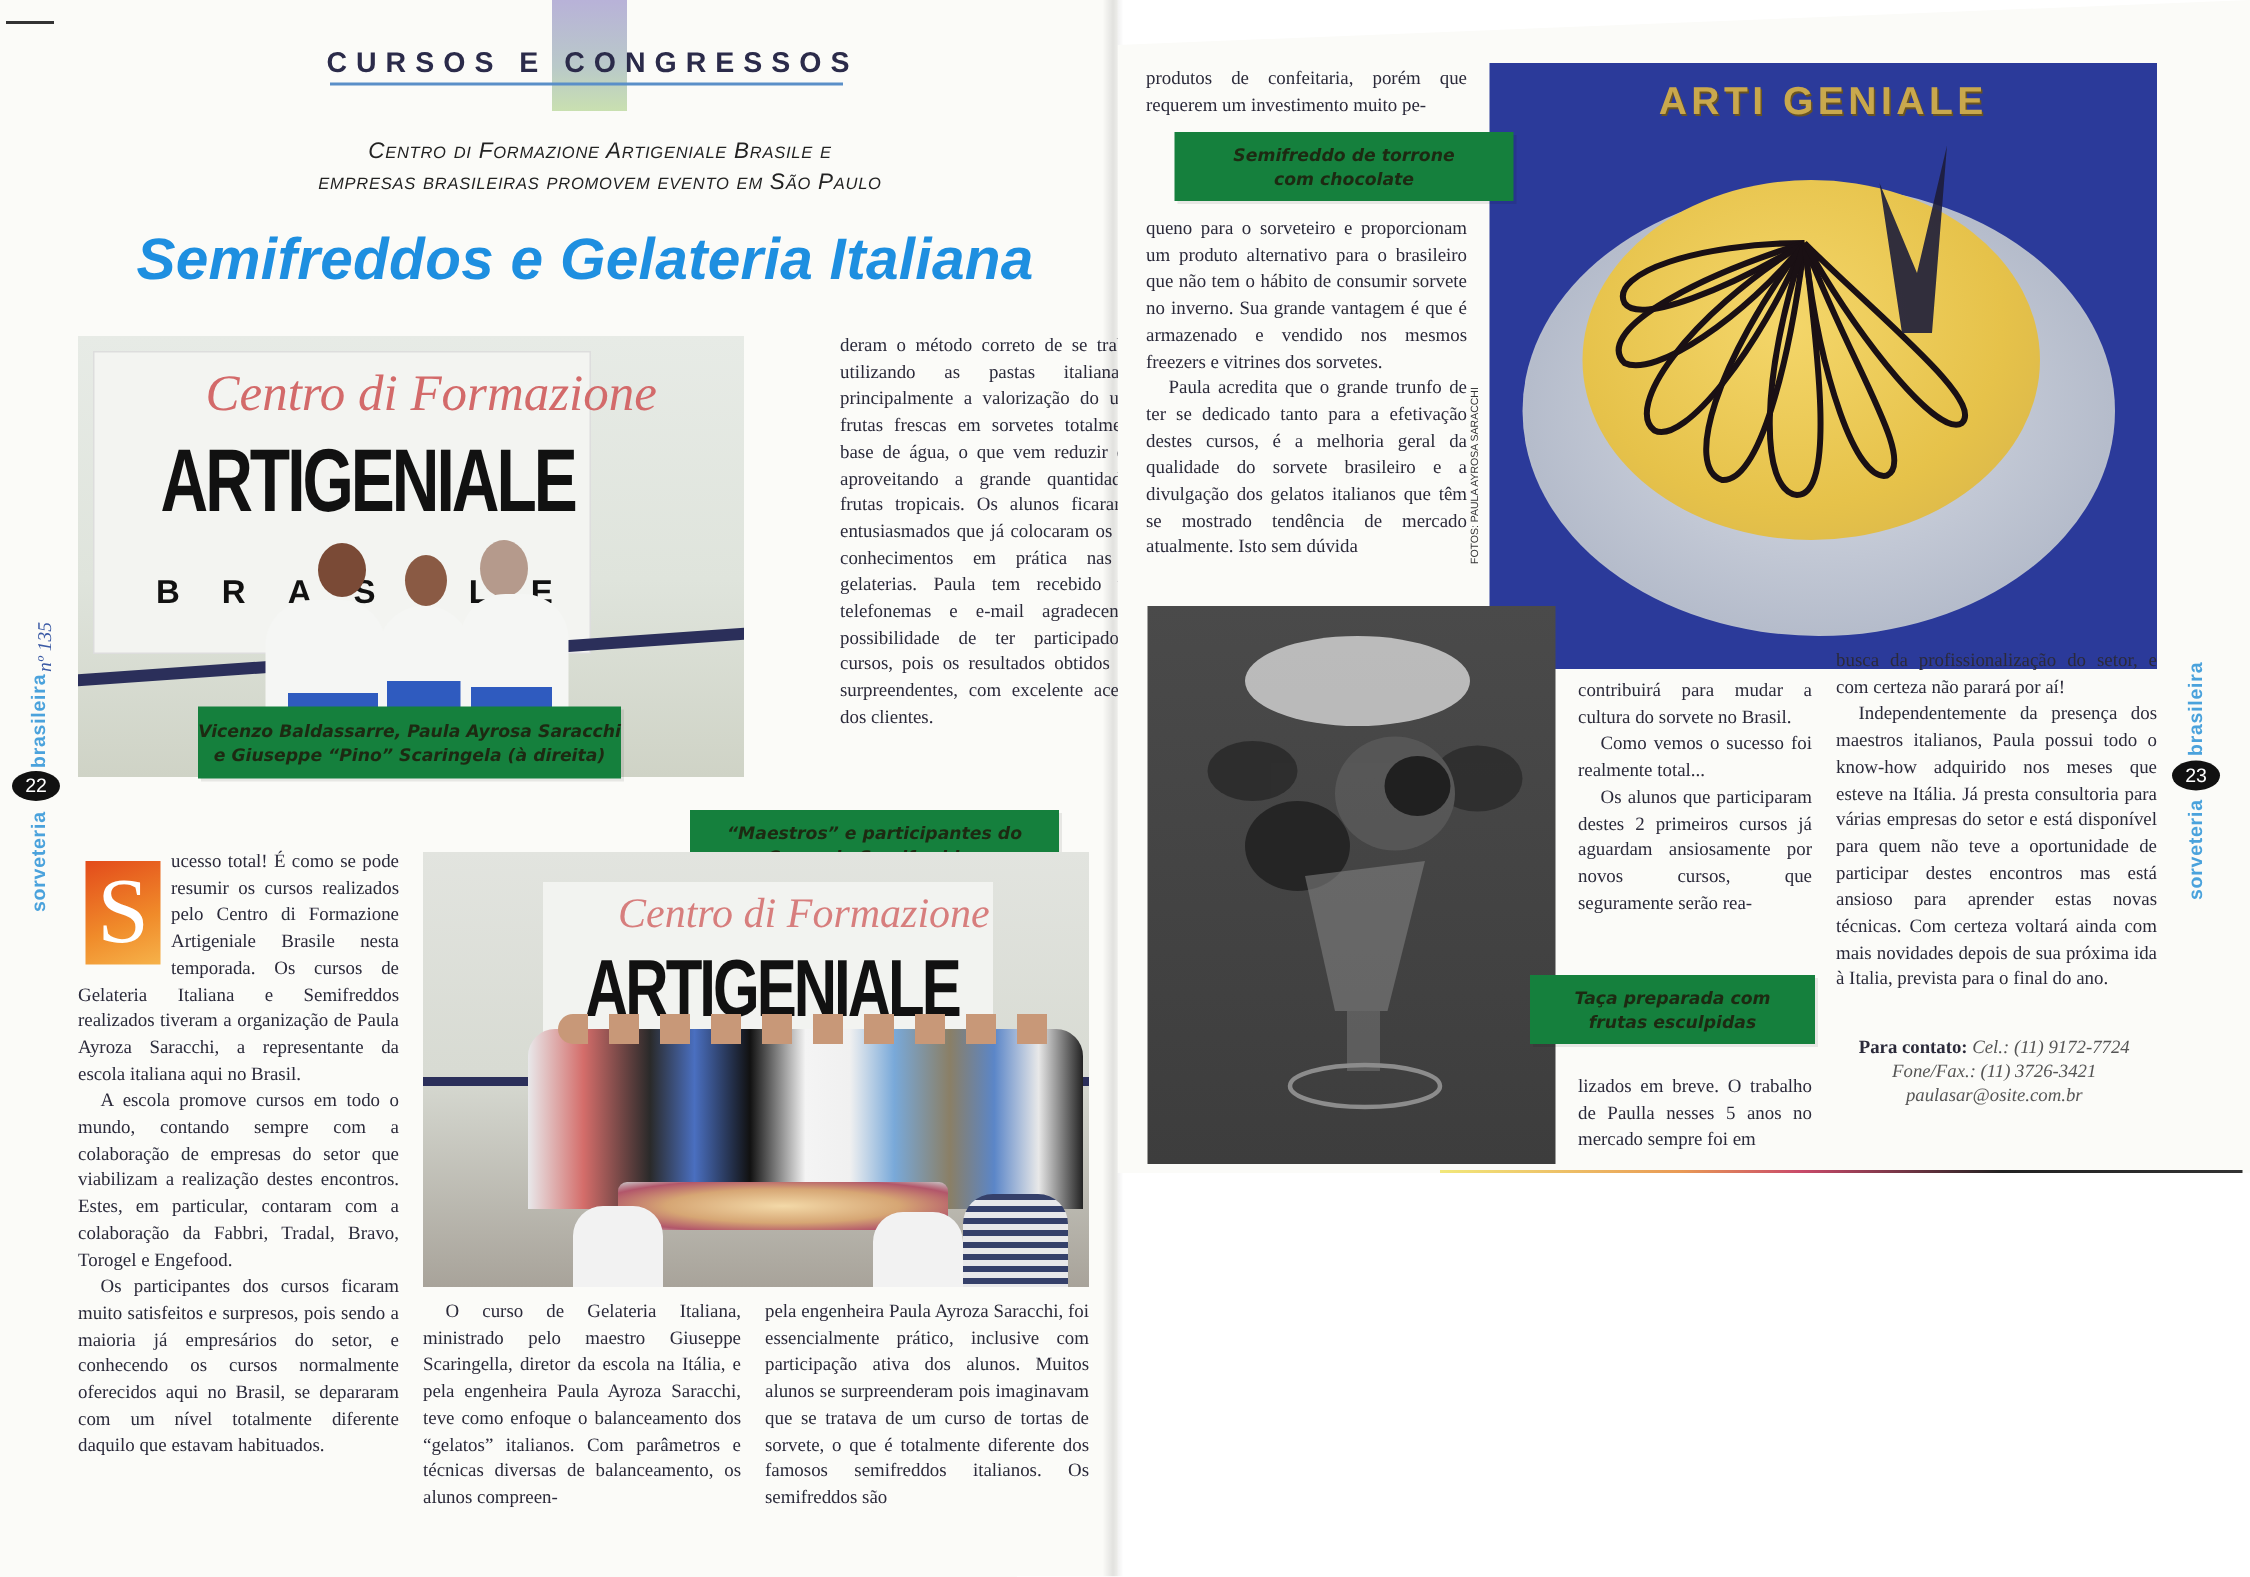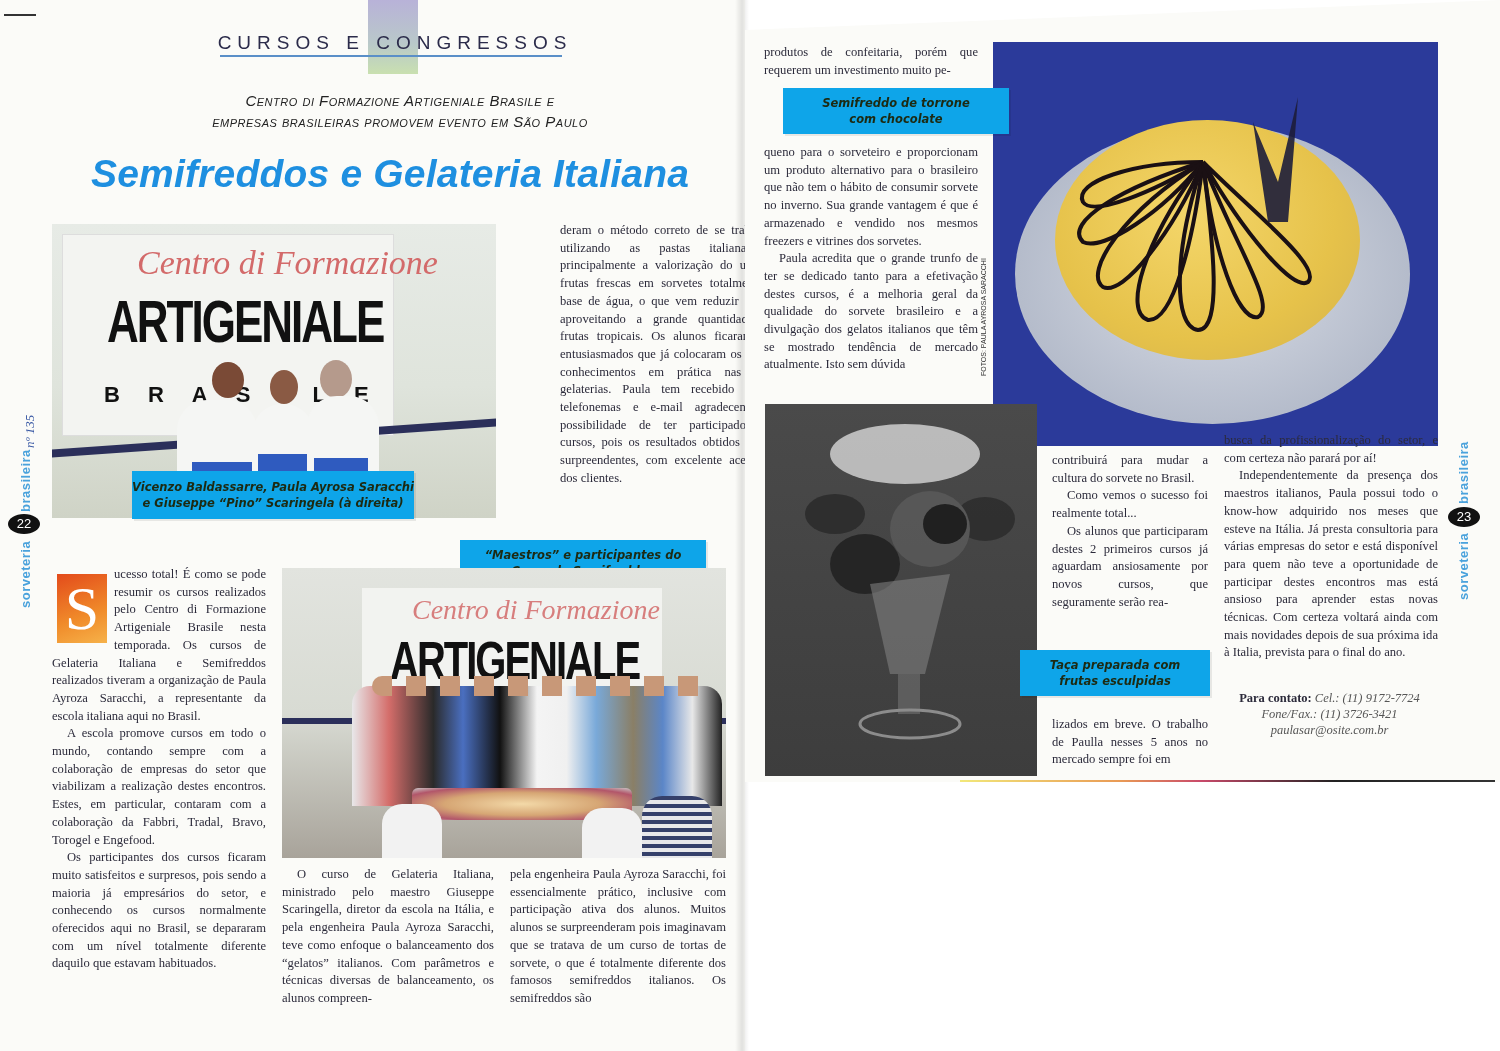--- a/index.html
+++ b/index.html
@@ -34,21 +34,21 @@
   }
 
   
   .accent-block {
     left:368px; top:0; width:50px; height:74px;
     background:linear-gradient(180deg,#b8b2d8 0%, #b9c9c9 60%, #c9e0b0 100%);
   }
   .section-title {
     left:160px; top:32px; width:470px; text-align:center;
     font-family:"Liberation Sans","DejaVu Sans",sans-serif;
-    font-size:19px; letter-spacing:6px; color:#2b2b4a;
+    font-size:19px; letter-spacing:6px; color:#2b2b4a;font-weight:bold;
   }
   .section-rule {
     left:220px; top:55px; width:342px; height:2px; background:#5a8fc8;
   }
   .subtitle {
     left:120px; top:90px; width:560px; text-align:center;
     font-family:"Liberation Sans","DejaVu Sans",sans-serif;
     font-style:italic; font-size:15px; line-height:21px; color:#222;
     font-variant:small-caps; letter-spacing:0.5px;
   }
@@ -62,21 +62,21 @@
   
   .col {
     font-size:12.6px; line-height:17.7px; text-align:justify;
     color:#2b2a3a;
   }
   .col p { margin:0; text-indent:15px; }
   .col p.noindent { text-indent:0; }
 
   
   .caption {
-    background:#0ea5e9;
+    background:#15803d;
     font-family:"DejaVu Sans","Liberation Sans",sans-serif;
     font-style:italic; font-weight:bold; font-size:11.5px; line-height:16px;
     color:#1d2a12; text-align:center;
     display:flex; flex-direction:column; justify-content:center;
     box-shadow:2px 2px 0 rgba(0,0,0,0.08);
   }
 
   
   .photo { overflow:hidden; }
   .photo-1 {
@@ -249,20 +249,21 @@
 <div class="abs gutter-shadow"></div>
 
 <div class="abs page-right"></div>
 <div class="abs page-right-bottom-line"></div>
 
 <div class="abs col" style="left:764px;top:44px;width:214px;">
   <p class="noindent">produtos de confeitaria, porém que requerem um investimento muito pe-</p>
 </div>
 
 <div class="abs photo photo-3">
+  <div class="abs brand-gold" style="left:0;top:10px;width:445px;text-align:center;">ARTI GENIALE</div>
   <div class="abs cake-plate" style="left:22px;top:82px;width:395px;height:300px;"></div>
   <div class="abs cake-top" style="left:62px;top:78px;width:305px;height:240px;"></div>
   <svg class="abs" style="left:60px;top:50px;" width="300" height="260" viewBox="0 0 300 260">
     <g fill="none" stroke="#1a1014" stroke-width="4">
       <path d="M150 70 C 80 70, 20 90, 30 110 C 40 125, 100 100, 150 70"></path>
       <path d="M150 70 C 70 95, 10 130, 30 150 C 50 160, 110 120, 150 70"></path>
       <path d="M150 70 C 70 120, 30 180, 50 195 C 70 205, 120 140, 150 70"></path>
       <path d="M150 70 C 90 150, 70 220, 95 228 C 120 230, 140 150, 150 70"></path>
       <path d="M150 70 C 120 160, 120 235, 145 238 C 170 238, 160 150, 150 70"></path>
       <path d="M150 70 C 160 160, 185 230, 205 225 C 225 215, 180 150, 150 70"></path>

